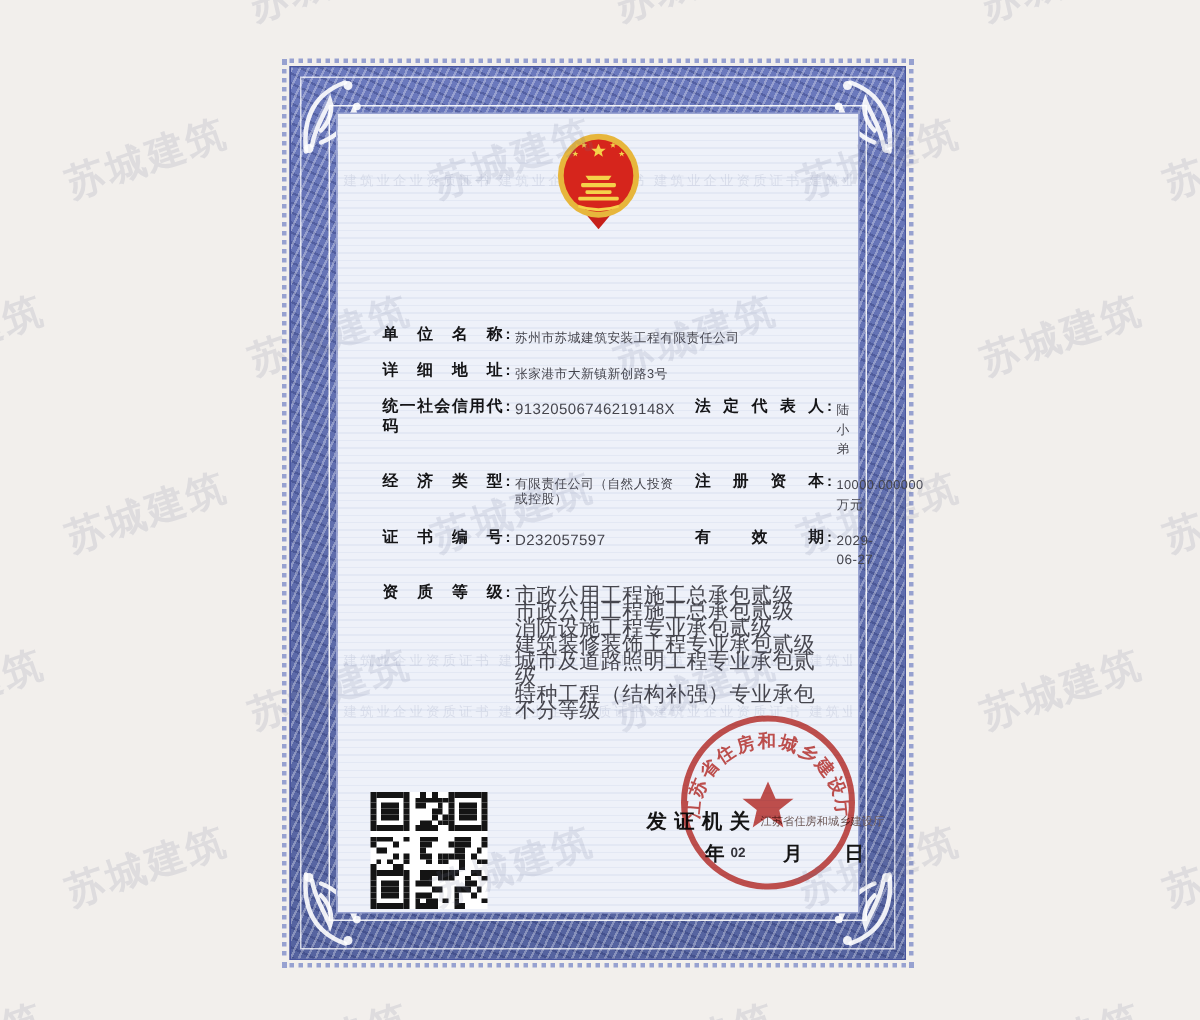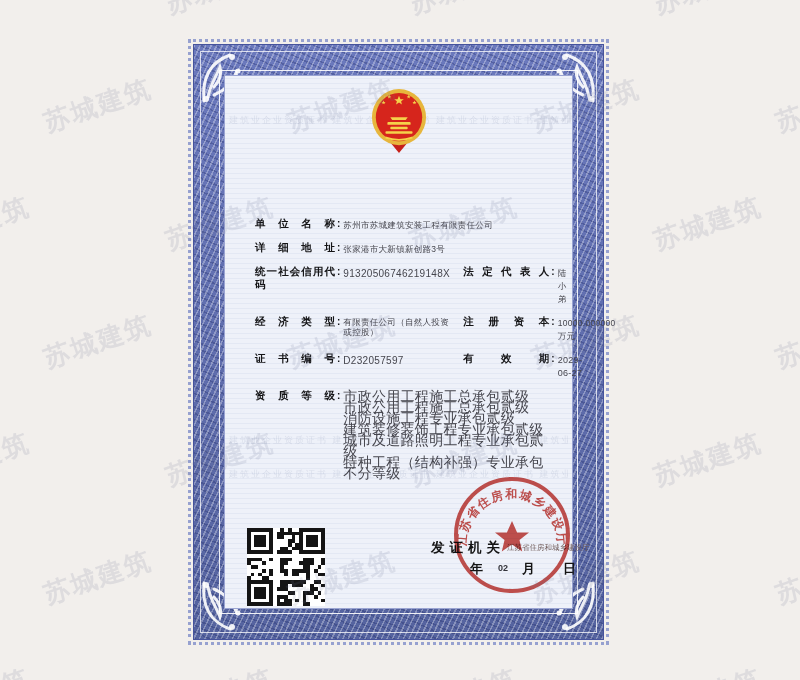--- a/index.html
+++ b/index.html
@@ -61,21 +61,21 @@
   .qr i.d{background:#141414;}
 
   .issuer-label{position:absolute;left:206px;top:463px;font-size:13.5px;font-weight:bold;
     letter-spacing:5px;color:#141414;}
   .issuer-name{position:absolute;left:282px;top:468px;width:88px;font-size:7.5px;
     color:#6e5a58;line-height:8px;}
   .date-line{position:absolute;left:0;top:483px;width:100%;height:20px;color:#141414;}
   .date-line .dchar{position:absolute;font-size:13px;font-weight:bold;}
   .date-line .dnum{position:absolute;font-size:9px;font-weight:bold;color:#33333a;}
   .d-year{left:245px;top:1px;}
-  .d-month-num{left:273px;top:4px;}
+  .d-month-num{left:262px;top:4px;}
   .d-month{left:297px;top:1px;}
   .d-day{left:338px;top:1px;}
 
   .seal{position:absolute;left:226px;top:398px;width:122px;height:122px;z-index:6;
     opacity:.88;mix-blend-mode:multiply;}
 </style>
 </head>
 <body>
 
 <div class="stage">

